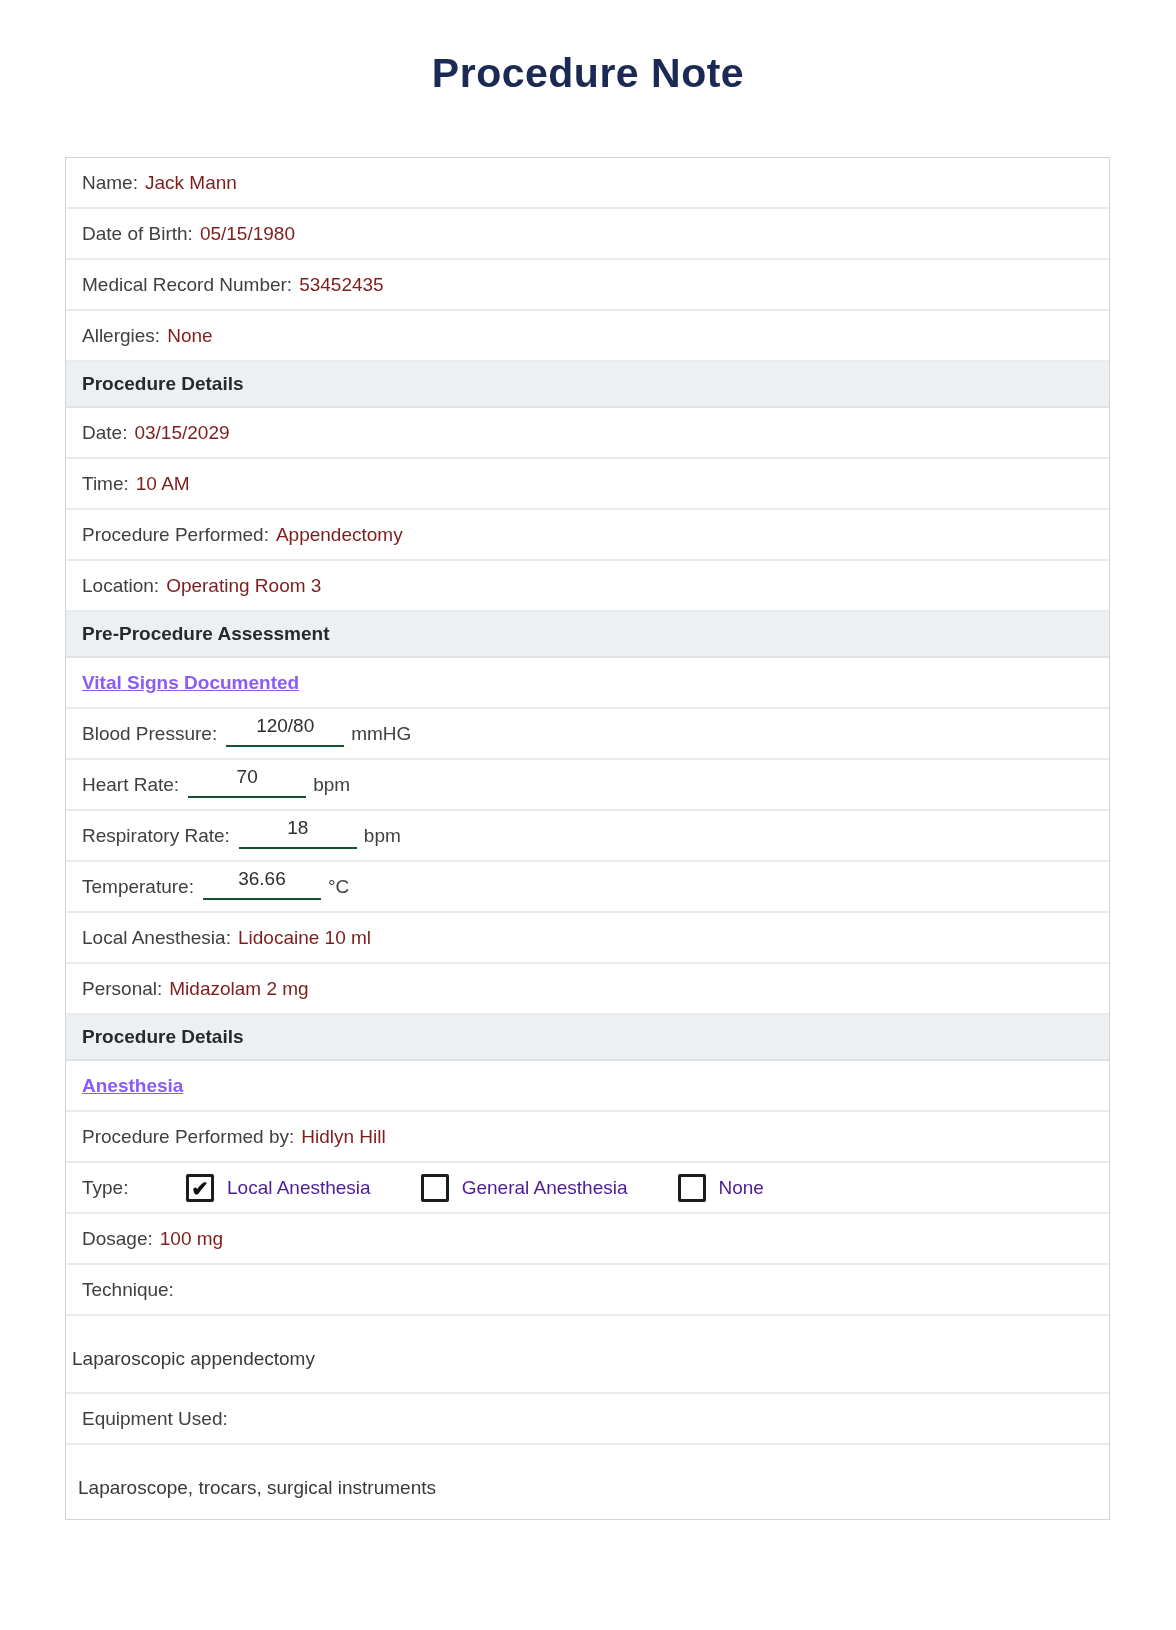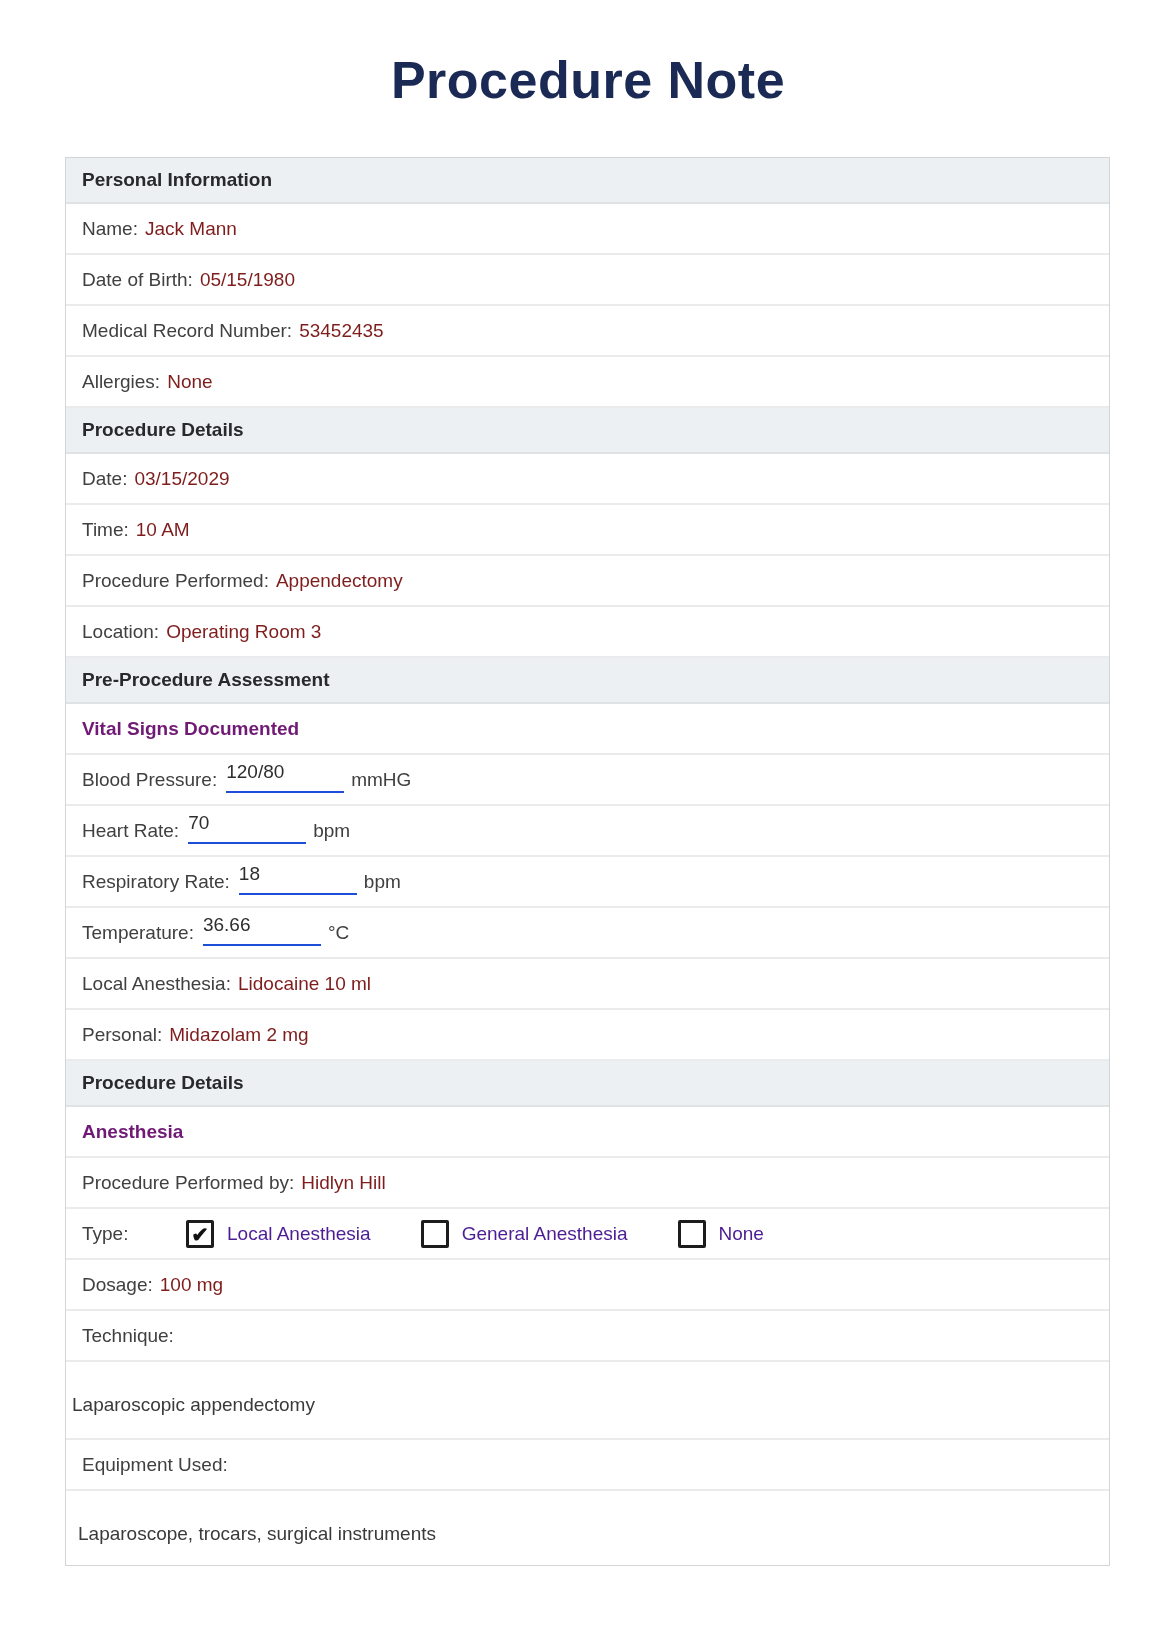--- a/index.html
+++ b/index.html
@@ -5,21 +5,21 @@
   * { margin:0; padding:0; box-sizing:border-box; }
   html,body { background:#ffffff; }
   body {
     width:1176px; height:1630px;
     font-family:"Liberation Sans", sans-serif;
     color:#3a3a3a;
     position:relative;
   }
   .page-title {
     text-align:center;
-    font-size:52px;
+    font-size:41px;
     font-weight:bold;
     color:#1b2a55;
     padding-top:50px;
     letter-spacing:0.5px;
   }
   .form-table {
     position:absolute;
     left:65px; top:157px;
     width:1045px;
     border:1px solid #d2d4d6;
@@ -37,29 +37,30 @@
   .row:last-child { border-bottom:none; }
   .row.section-header {
     background:#edf0f3;
     min-height:46px;
     font-weight:bold;
     color:#28292b;
     border-bottom:2px solid #dfe3e6;
   }
   .row.sub-header {
     font-weight:bold;
-    color:#701a75;
+    color:#8b5cf6;
+    text-decoration:underline;
   }
   .lbl { color:#404040; }
   .val { color:#7f1d1d; margin-left:7px; }
   .blank {
     display:inline-block;
     min-width:118px;
-    text-align:left;
-    border-bottom:2px solid #1d4ed8;
+    text-align:center;
+    border-bottom:2px solid #14532d;
     margin-left:9px; margin-right:7px;
     height:26px;
   }
   .blank-val {
     position:relative;
     top:-6px;
     color:#2e2e2e;
   }
   .unit { color:#404040; }
   .type-row .lbl { width:104px; }
@@ -90,23 +91,20 @@
   .row.tall.t1 { padding-left:6px; }
   .row.tall.t2 { padding-left:12px; min-height:74px; }
 </style>
 </head>
 <body>
 
 <div class="page-title">Procedure Note</div>
 
 <div class="form-table">
 
-  <div class="row section-header">
-    <span>Personal Information</span>
-  </div>
   <div class="row">
     <span class="lbl">Name:</span>
     <span class="val">Jack Mann</span>
   </div>
   <div class="row">
     <span class="lbl">Date of Birth:</span>
     <span class="val">05/15/1980</span>
   </div>
   <div class="row">
     <span class="lbl">Medical Record Number:</span>

